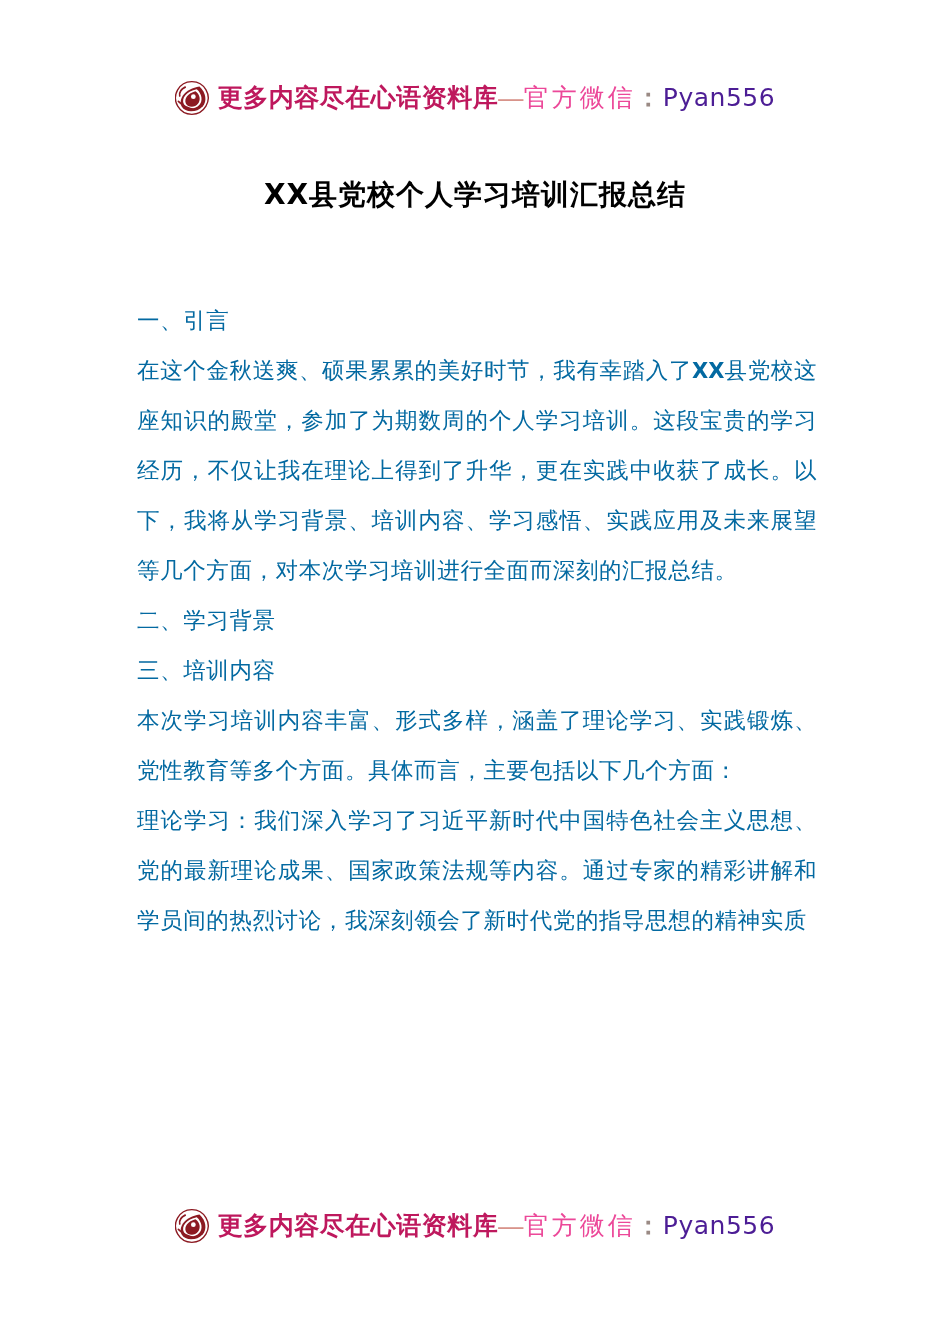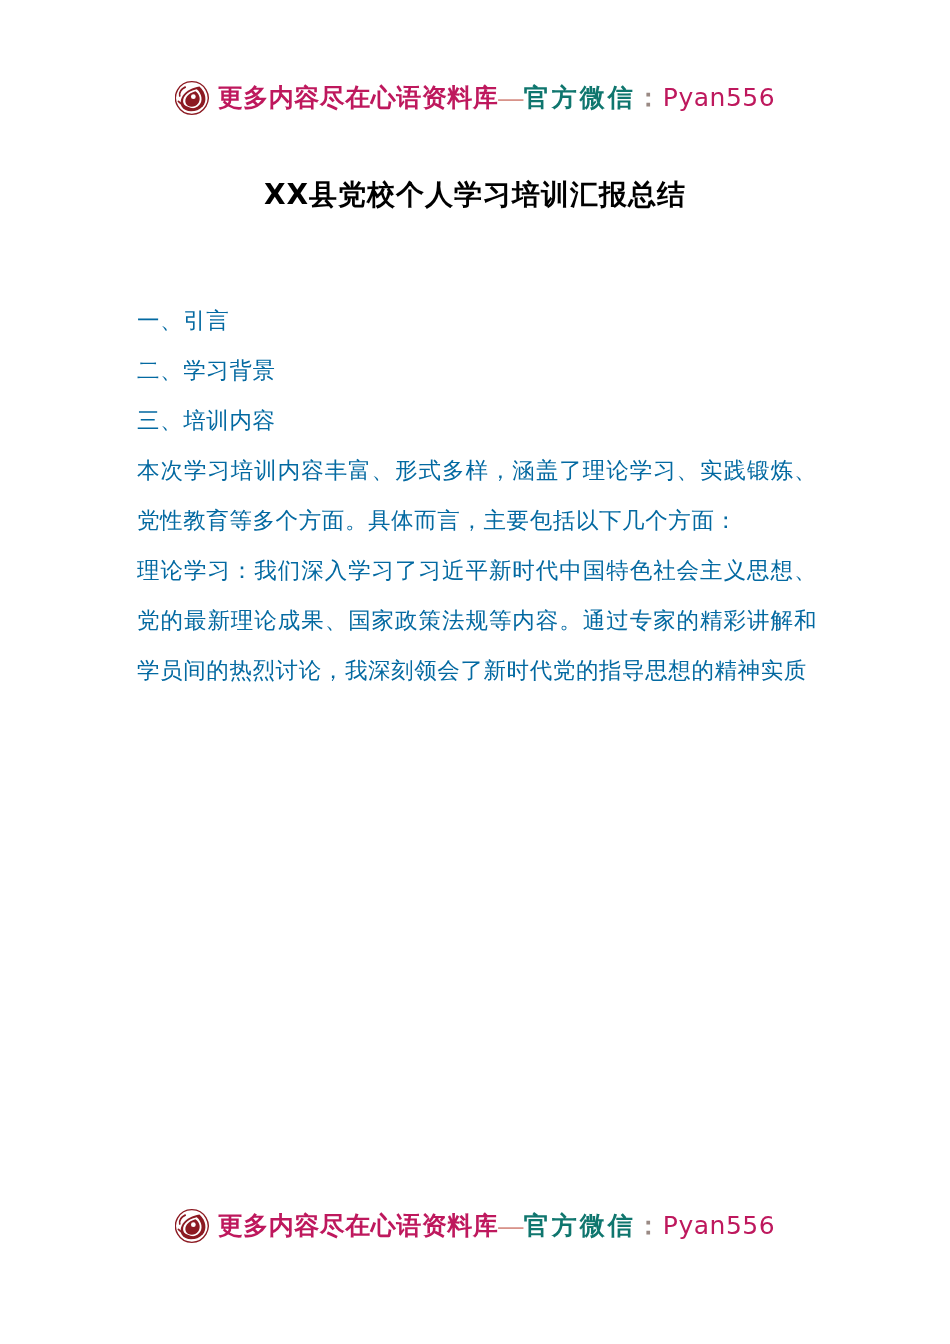--- a/index.html
+++ b/index.html
@@ -41,27 +41,27 @@
   .wm-text {
     font-family: "Liberation Serif", "DejaVu Serif", serif;
     font-size: 25px;
     font-weight: bold;
     letter-spacing: 0.5px;
     line-height: 1;
   }
   .wm-a { color: #be185d; }
   .wm-dash { color: #d8938a; font-weight: bold; }
   .wm-b {
-    color: #0f766e;
-    font-weight: bold;
+    color: #ec4899;
+    font-weight: normal;
     letter-spacing: 3px;
   }
   .wm-colon { color: #9a8a84; letter-spacing: 2px; }
   .wm-c {
-    color: #be185d;
+    color: #4c1d95;
     font-family: "DejaVu Sans", "Liberation Sans", sans-serif;
     font-weight: normal;
     font-size: 25px;
     letter-spacing: 0.5px;
   }
 
   
   .doc-title {
     position: absolute;
     top: 176px;
@@ -119,20 +119,21 @@
       <path d="M10 60 C24 74 40 82 58 84" fill="none" stroke="#8c1a22" stroke-width="5" stroke-linecap="round"></path>
       <path d="M14 44 C12 34 18 24 30 18" fill="none" stroke="#8c1a22" stroke-width="5" stroke-linecap="round"></path>
     </svg>
     <span class="wm-text"><span class="wm-a">更多内容尽在心语资料库</span><span class="wm-dash">—</span><span class="wm-b">官方微信</span><span class="wm-colon">：</span><span class="wm-c">Pyan556</span></span>
   </div>
 
   <div class="doc-title">XX县党校个人学习培训汇报总结</div>
 
   <div class="body-block">
     <p class="para heading">一、引言</p>
+    <p class="para">在这个金秋送爽、硕果累累的美好时节，我有幸踏入了<b class="en">XX</b>县党校这座知识的殿堂，参加了为期数周的个人学习培训。这段宝贵的学习经历，不仅让我在理论上得到了升华，更在实践中收获了成长。以下，我将从学习背景、培训内容、学习感悟、实践应用及未来展望等几个方面，对本次学习培训进行全面而深刻的汇报总结。</p>
     <p class="para heading">二、学习背景</p>
     <p class="para heading">三、培训内容</p>
     <p class="para">本次学习培训内容丰富、形式多样，涵盖了理论学习、实践锻炼、党性教育等多个方面。具体而言，主要包括以下几个方面：</p>
     <p class="para">理论学习：我们深入学习了习近平新时代中国特色社会主义思想、党的最新理论成果、国家政策法规等内容。通过专家的精彩讲解和学员间的热烈讨论，我深刻领会了新时代党的指导思想的精神实质</p>
   </div>
 
   <div class="watermark footer">
     <svg class="wm-logo" viewBox="0 0 100 100">
       <circle cx="50" cy="50" r="48" fill="#ffffff"></circle>
       <path d="M50 2 A48 48 0 1 1 49 2 Z" fill="none" stroke="#8c1a22" stroke-width="4"></path>

